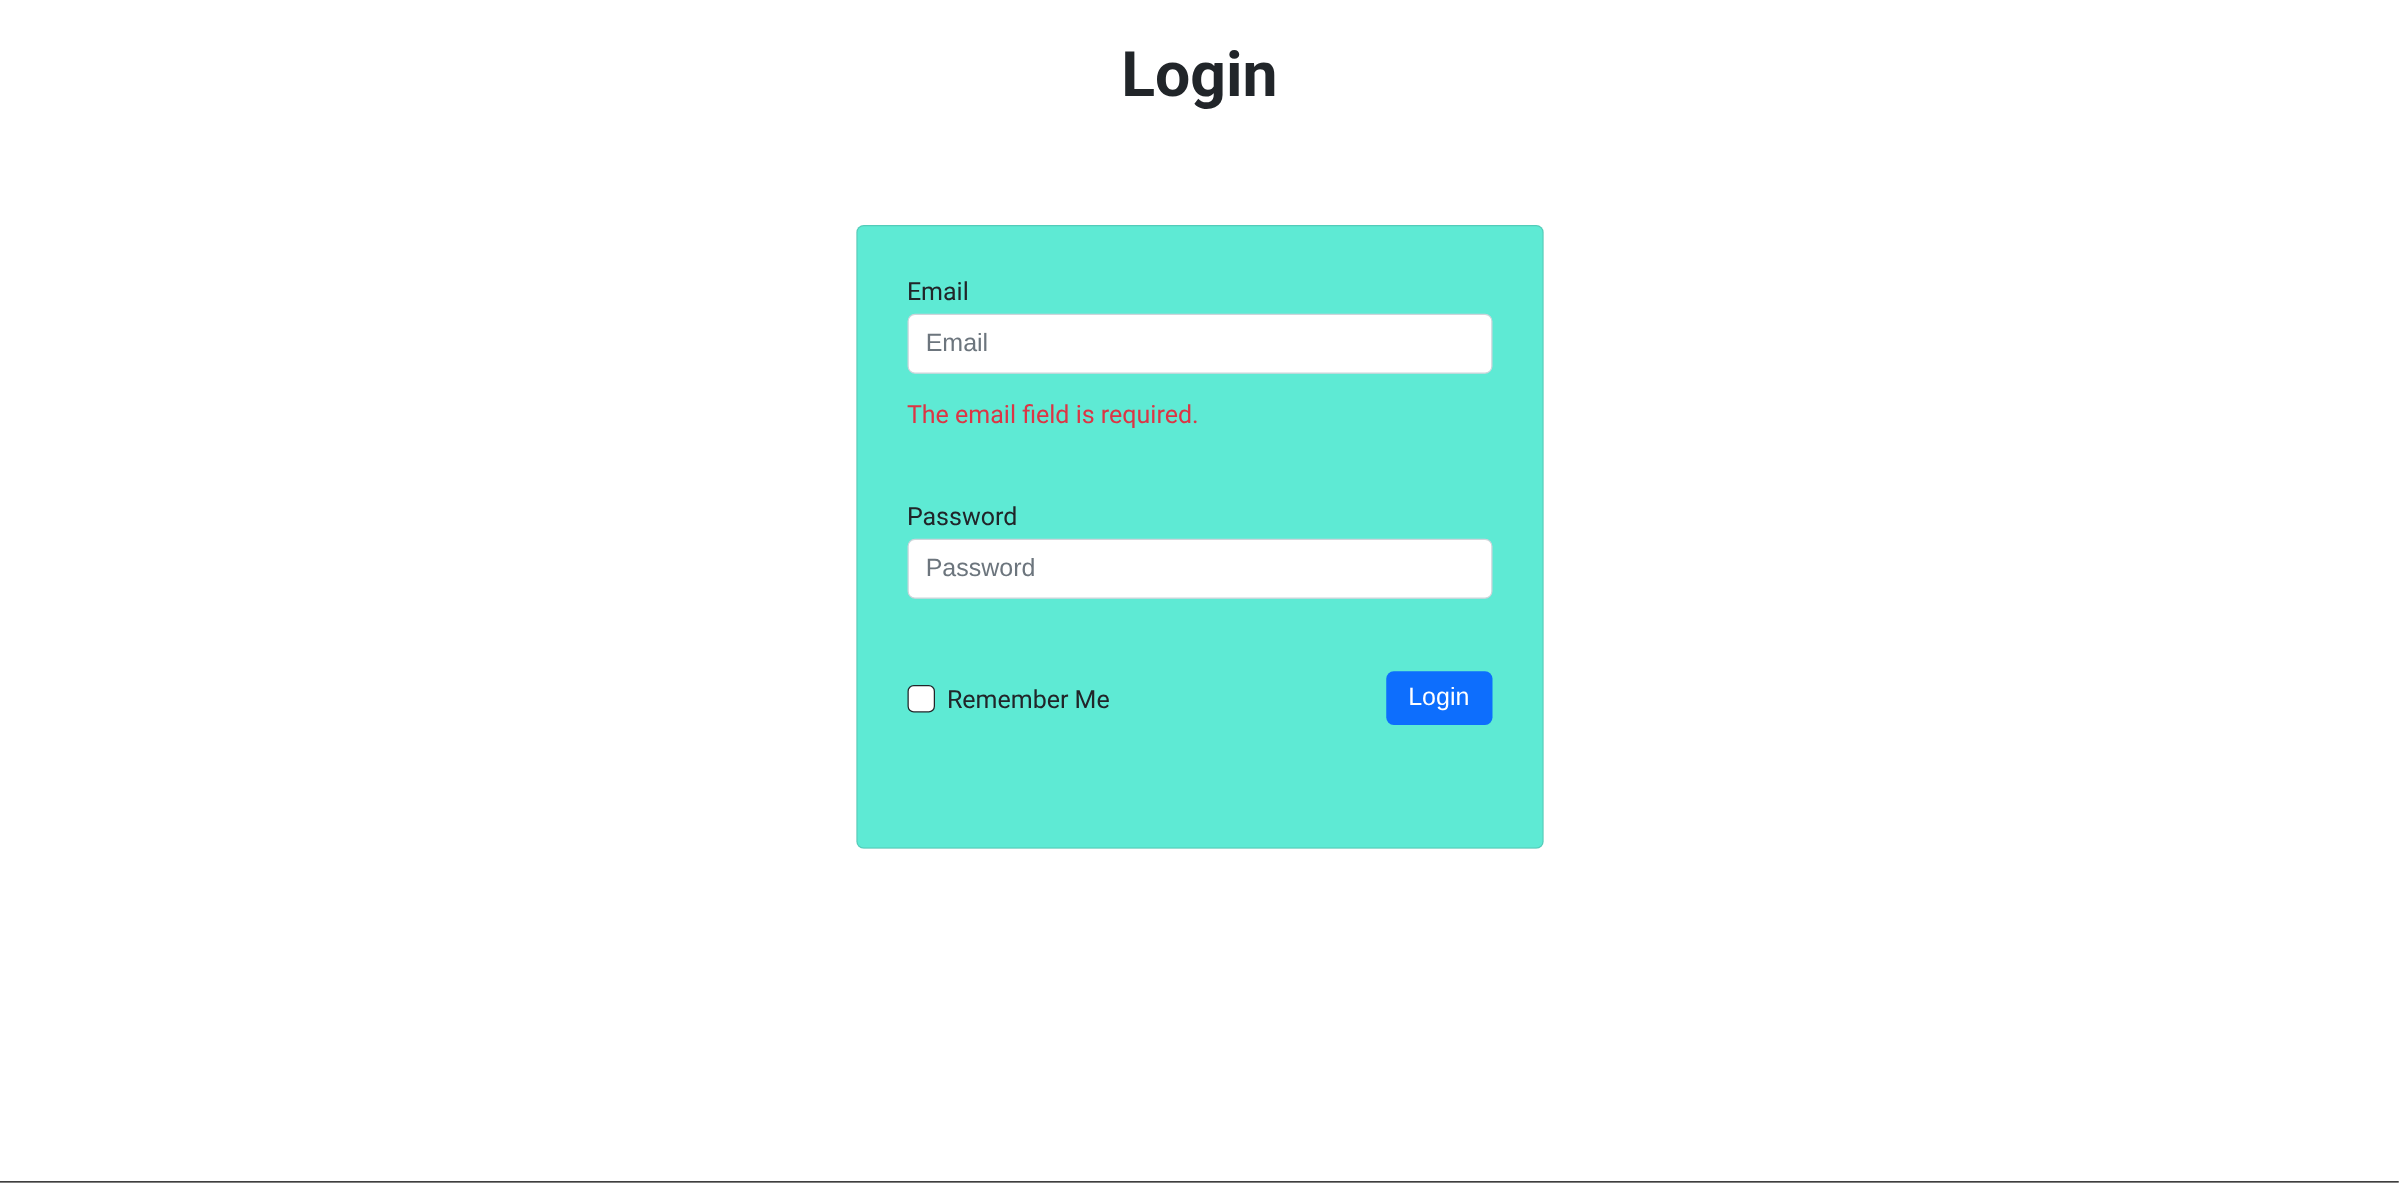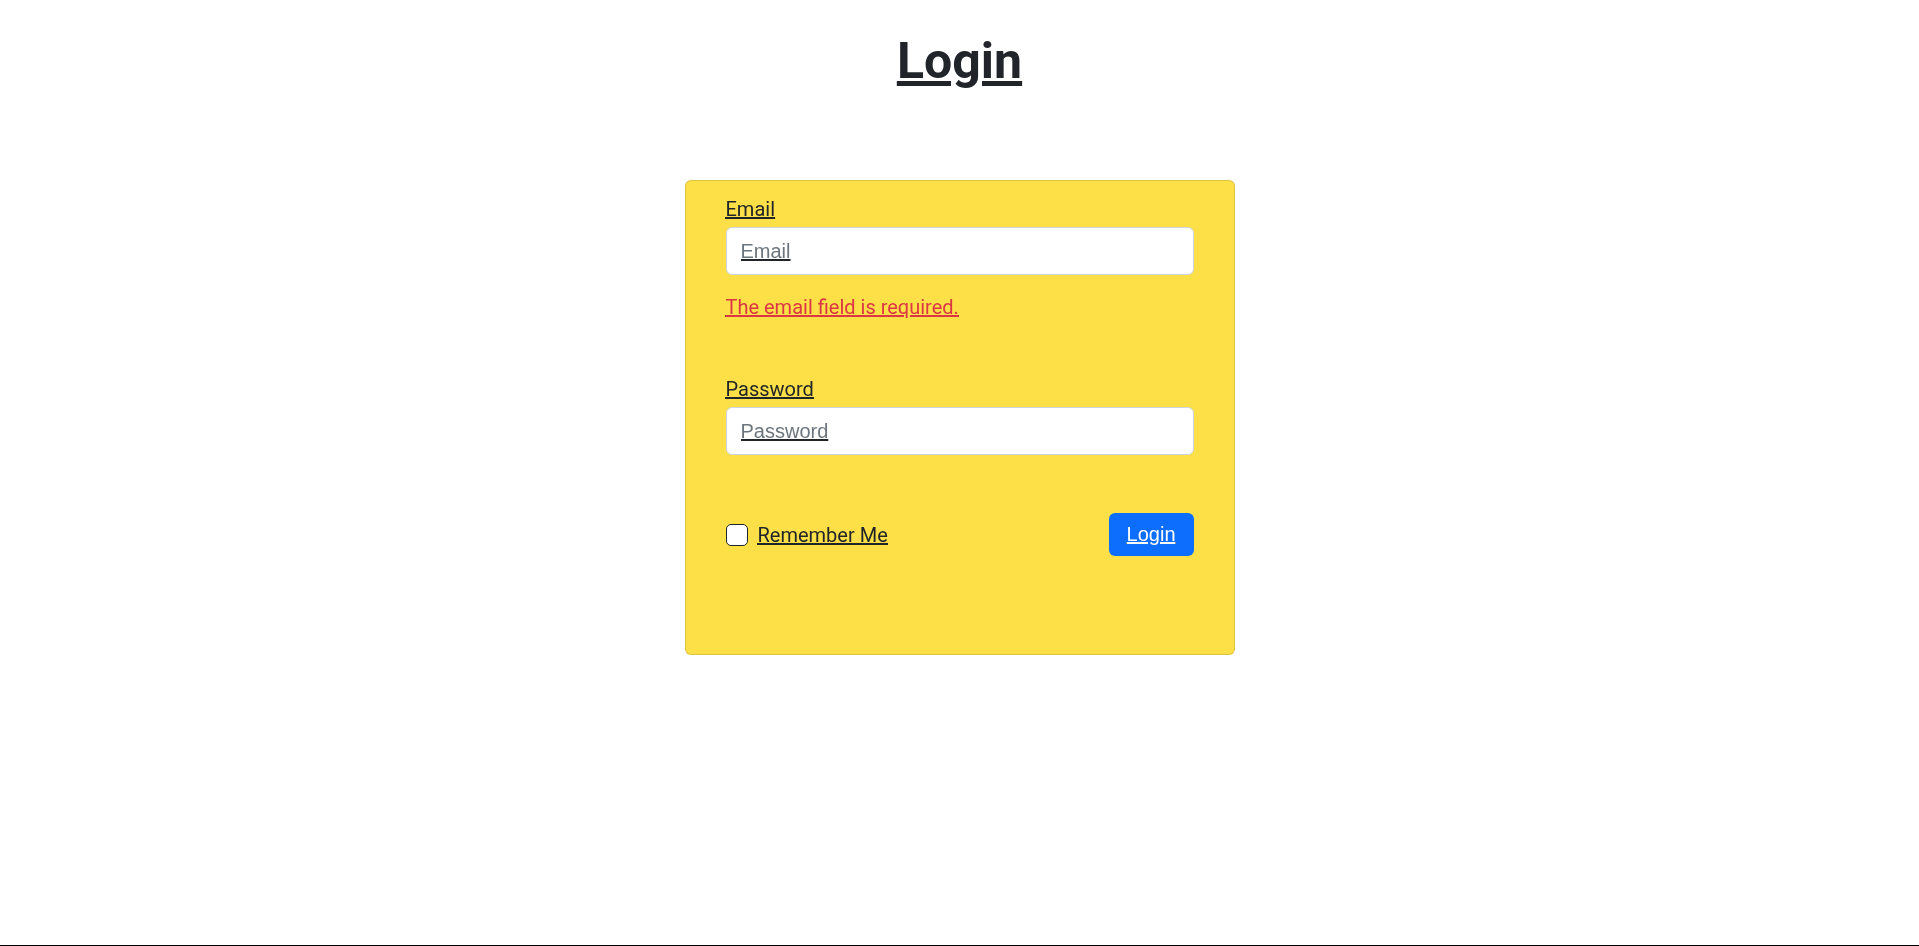--- a/index.html
+++ b/index.html
@@ -1,19 +1,18 @@
 <!DOCTYPE html>
 <html><head>
   <meta charset="utf-8">
   <style>
     * {
       box-sizing: border-box;
       margin: 0;
       padding: 0;
-      text-decoration: underline;
     }
     body {
       font-family: -apple-system, BlinkMacSystemFont, "Segoe UI", Roboto, "Helvetica Neue", Arial, sans-serif;
       background: #ffffff;
       color: #212529;
       width: 1919px;
       height: 946px;
       border-bottom: 1px solid #000;
     }
     .page-title {
@@ -21,22 +20,22 @@
       font-weight: 700;
       text-align: center;
       margin-top: 32px;
       color: #212529;
     }
     .card {
       width: 550px;
       margin: 90px auto 0;
       border: 1px solid rgba(0,0,0,0.125);
       border-radius: 6px;
-      padding: 16px 40px 40px 40px;
-      background: #fde047;
+      padding: 40px 40px 40px 40px;
+      background: #5eead4;
     }
     .form-group {
       margin-bottom: 58px;
     }
     .form-label {
       display: block;
       font-size: 20px;
       color: #212529;
       margin-bottom: 6px;
     }

